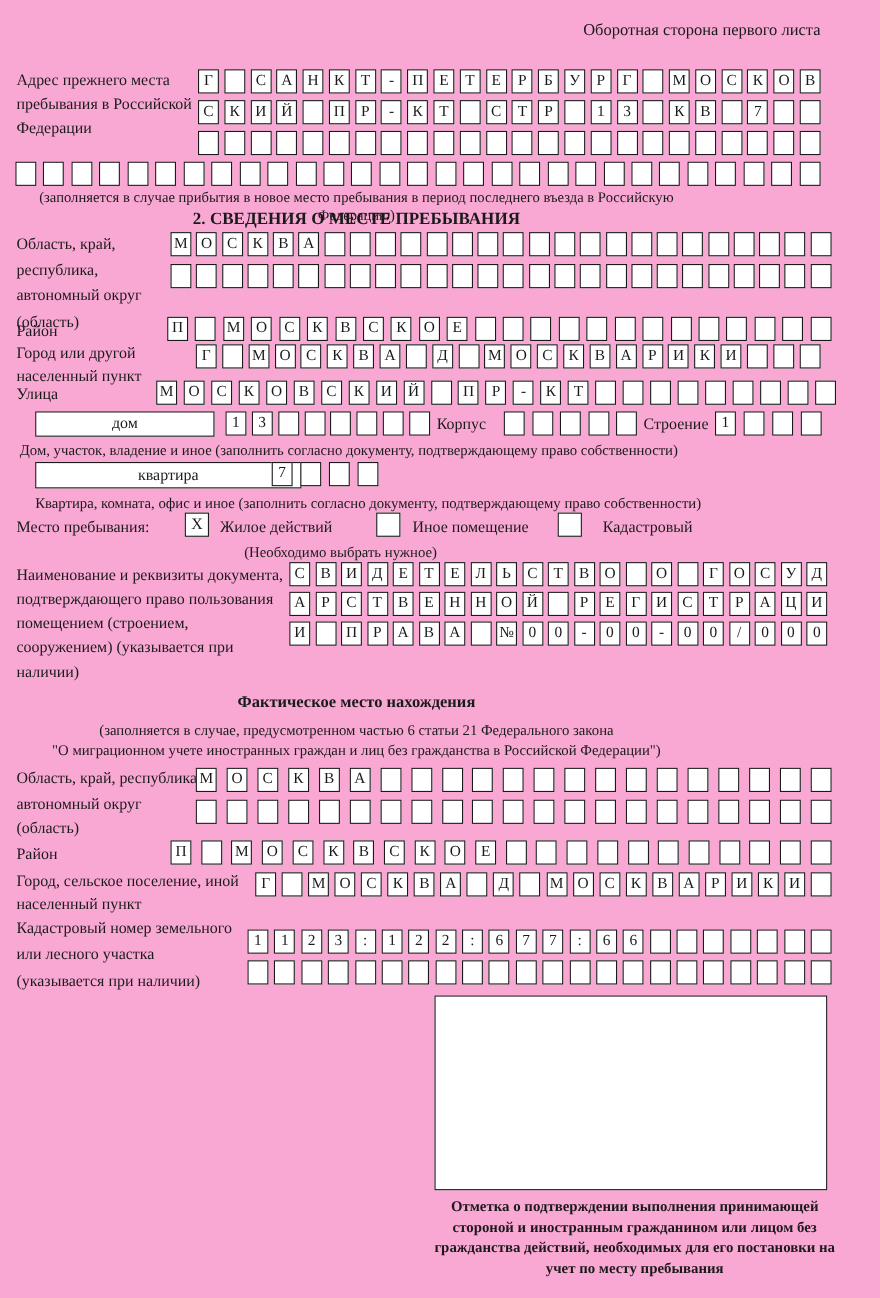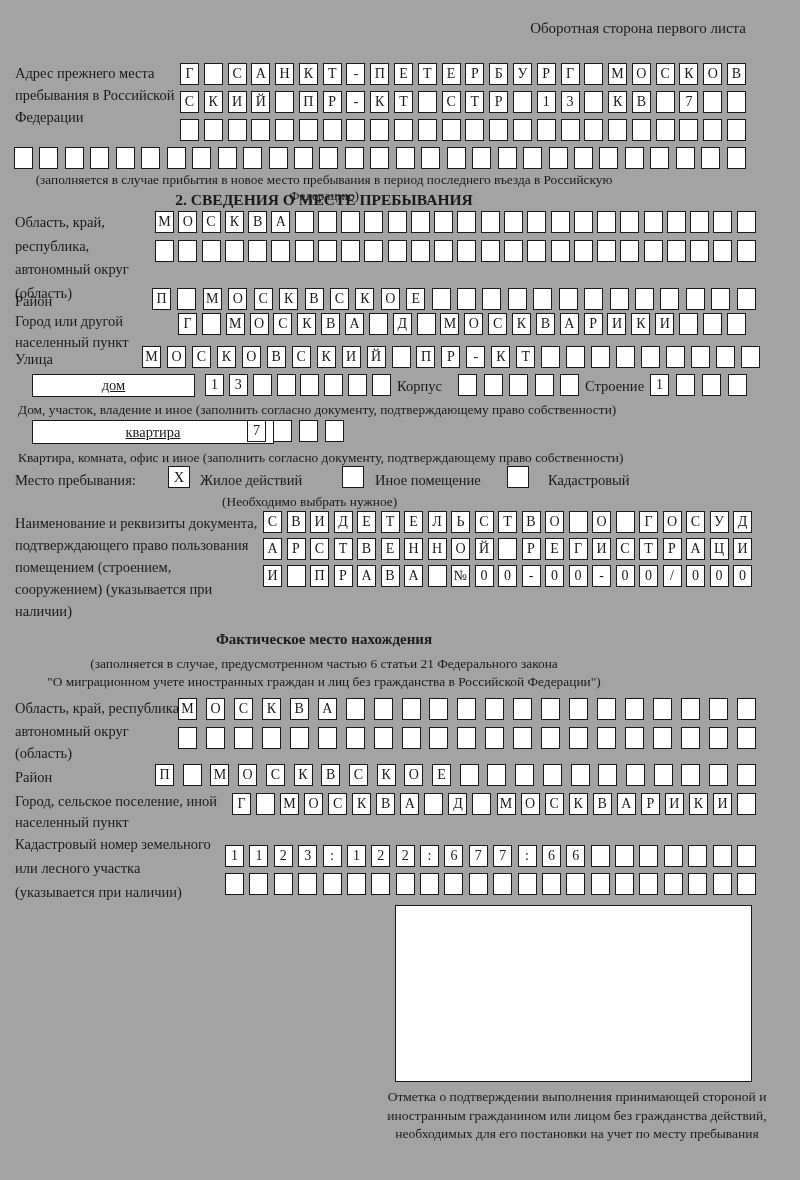--- a/index.html
+++ b/index.html
@@ -1,19 +1,19 @@
 <!DOCTYPE html>
 <html><head>
 <meta charset="utf-8">
 <style>
   html,body{margin:0;padding:0;background:#ffffff;}
   #page{
     position:relative;
     width:800px;height:1180px;
-    background:#a3a3a3;
+    background:#f9a8d4;
     color:#1a1a1a;
     font-family:"Liberation Serif","DejaVu Serif",serif;
     font-size:14.5px;
     overflow:hidden;
   }
   .abs{position:absolute;}
   .boxrow{position:absolute;display:flex;justify-content:space-between;}
   .cell{
     width:19px;height:22px;
     border:1.5px solid #1a1a1a;
@@ -23,21 +23,20 @@
     background:#fff;
     flex:0 0 auto;
   }
   .widebox{
     position:absolute;
     border:1.5px solid #1a1a1a;
     box-sizing:border-box;
     display:flex;align-items:center;justify-content:center;
     font-size:14.5px;
     background:#fff;
-    text-decoration:underline;
   }
   .checkbox{
     position:absolute;
     width:22px;height:22px;
     border:1.5px solid #1a1a1a;
     box-sizing:border-box;
     display:flex;align-items:center;justify-content:center;
     font-size:14.5px;
     background:#fff;
   }
@@ -344,21 +343,21 @@
     </div>
   <div class="caption" style="left:18px;top:401px;width:760px;">Дом, участок, владение и иное (заполнить согласно документу, подтверждающему право собственности)</div>
 
   <div class="widebox" style="left:32px;top:420px;width:242px;height:24px;">квартира</div>
   <div class="boxrow" style="left:247px;top:420px;width:97px;">
       <div class="cell">7</div>
       <div class="cell"></div>
       <div class="cell"></div>
       <div class="cell"></div>
     </div>
-  <div class="caption" style="left:18px;top:449px;width:760px;">Квартира, комната, офис и иное (заполнить согласно документу, подтверждающему право собственности)</div>
+  <div class="caption" style="left:32px;top:449px;width:760px;">Квартира, комната, офис и иное (заполнить согласно документу, подтверждающему право собственности)</div>
 
   <div class="label" style="left:15px;top:469px;">Место пребывания:</div>
   <div class="checkbox" style="left:168px;top:466px;">X</div>
   <div class="label" style="left:200px;top:469px;">Жилое действий</div>
   <div class="checkbox" style="left:342px;top:466px;"></div>
   <div class="label" style="left:375px;top:469px;">Иное помещение</div>
   <div class="checkbox" style="left:507px;top:466px;"></div>
   <div class="label" style="left:548px;top:469px;">Кадастровый</div>
   <div class="caption" style="left:222px;top:493px;">(Необходимо выбрать нужное)</div>
 
@@ -581,15 +580,15 @@
       <div class="cell"></div>
       <div class="cell"></div>
       <div class="cell"></div>
       <div class="cell"></div>
       <div class="cell"></div>
       <div class="cell"></div>
       <div class="cell"></div>
     </div>
 
   <div class="stampbox" style="left:395px;top:905px;width:357px;height:177px;"></div>
-  <div class="caption" style="left:382px;top:1088px;width:390px;text-align:center;line-height:18.5px;font-size:13.5px;">Отметка о подтверждении выполнения принимающей стороной и иностранным гражданином или лицом без гражданства действий, необходимых для его постановки на учет по месту пребывания</div>
+  <div class="caption" style="left:382px;top:1088px;width:390px;text-align:center;line-height:18.5px;font-size:13.5px;font-weight:bold;">Отметка о подтверждении выполнения принимающей стороной и иностранным гражданином или лицом без гражданства действий, необходимых для его постановки на учет по месту пребывания</div>
 
 </div>
 
 </body></html>

